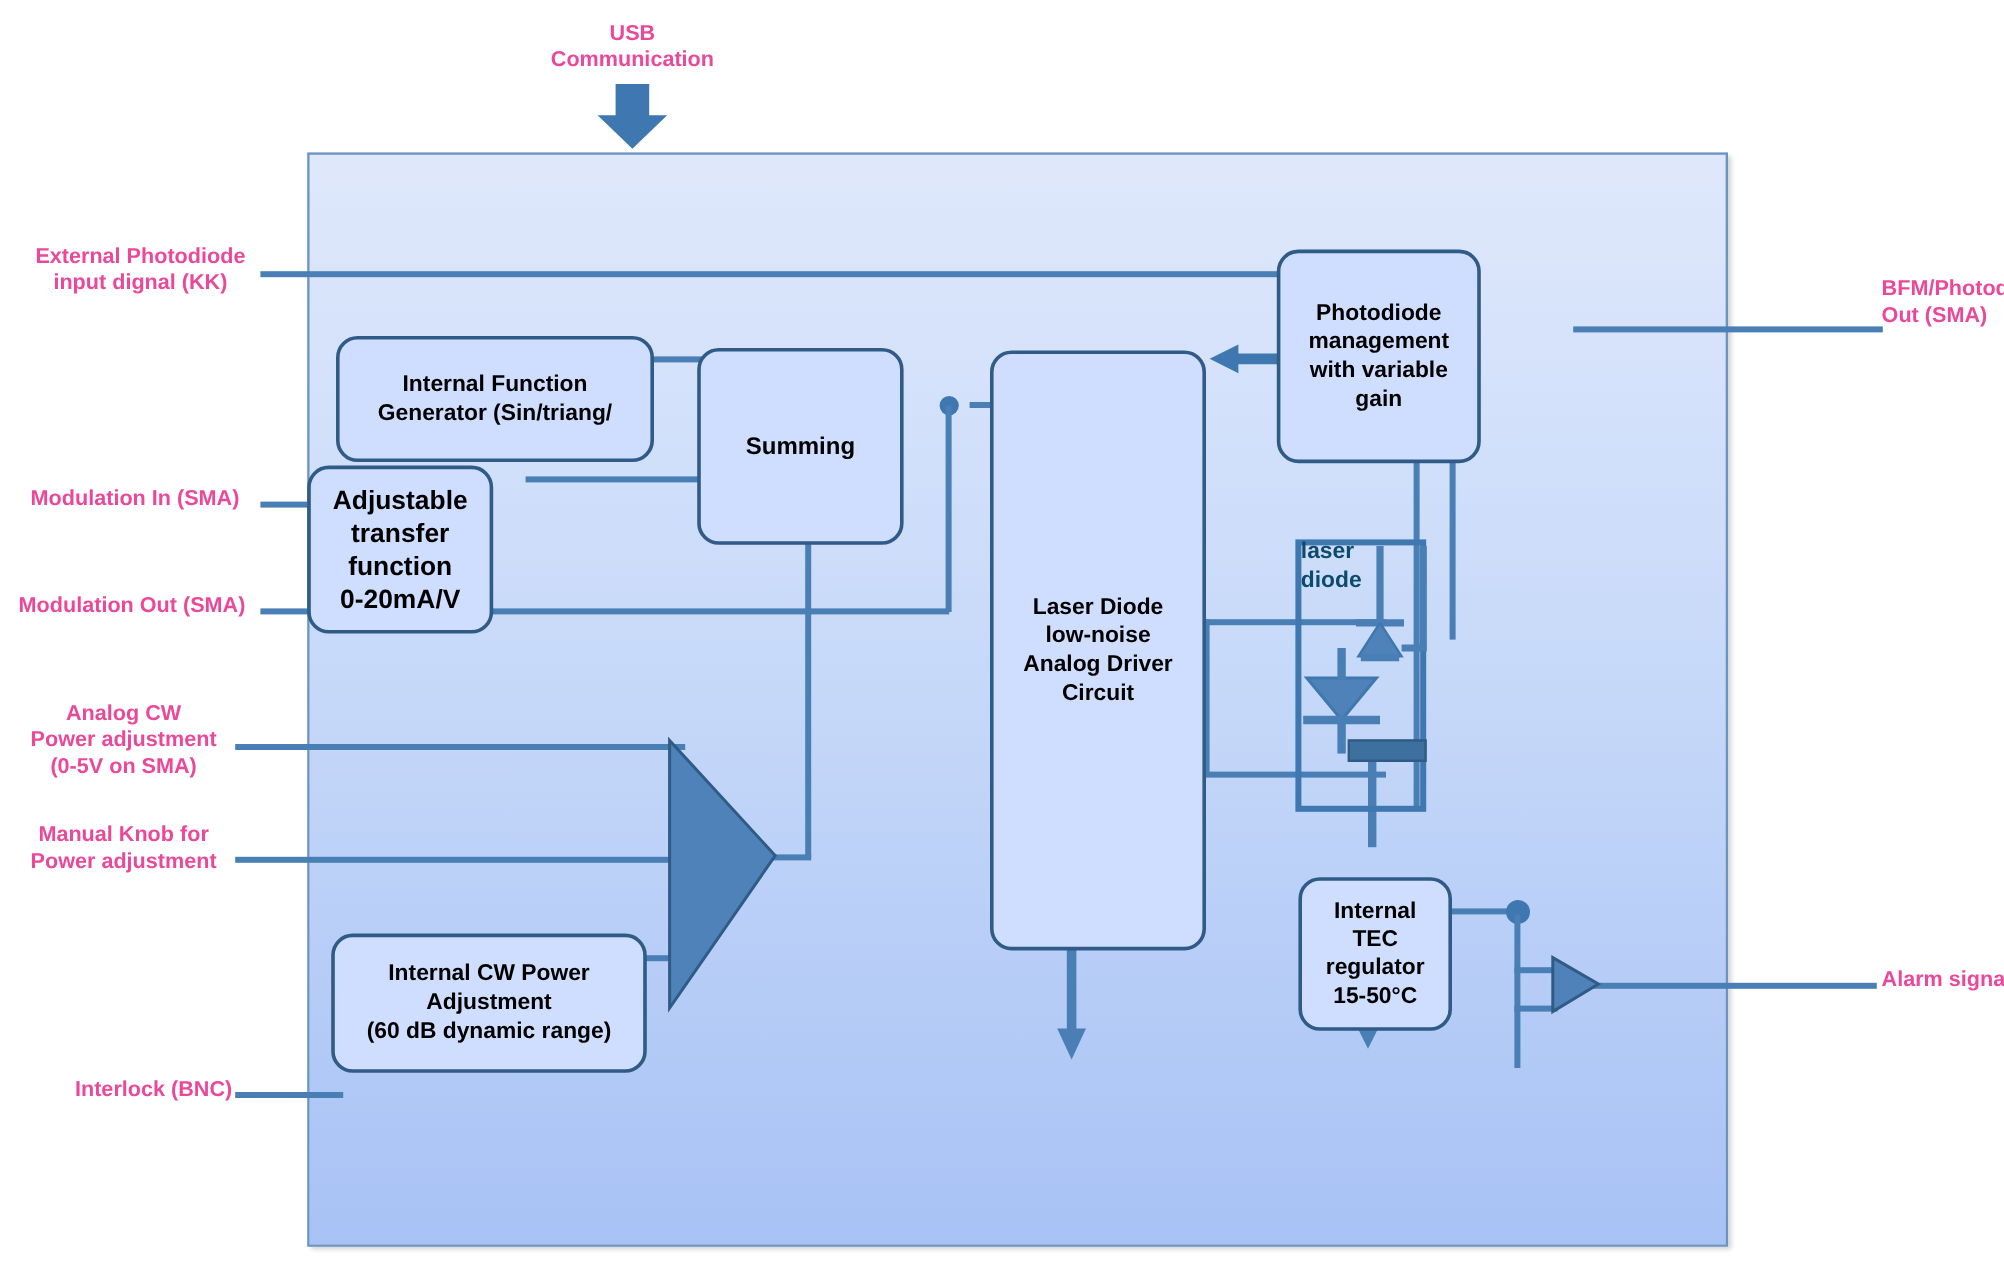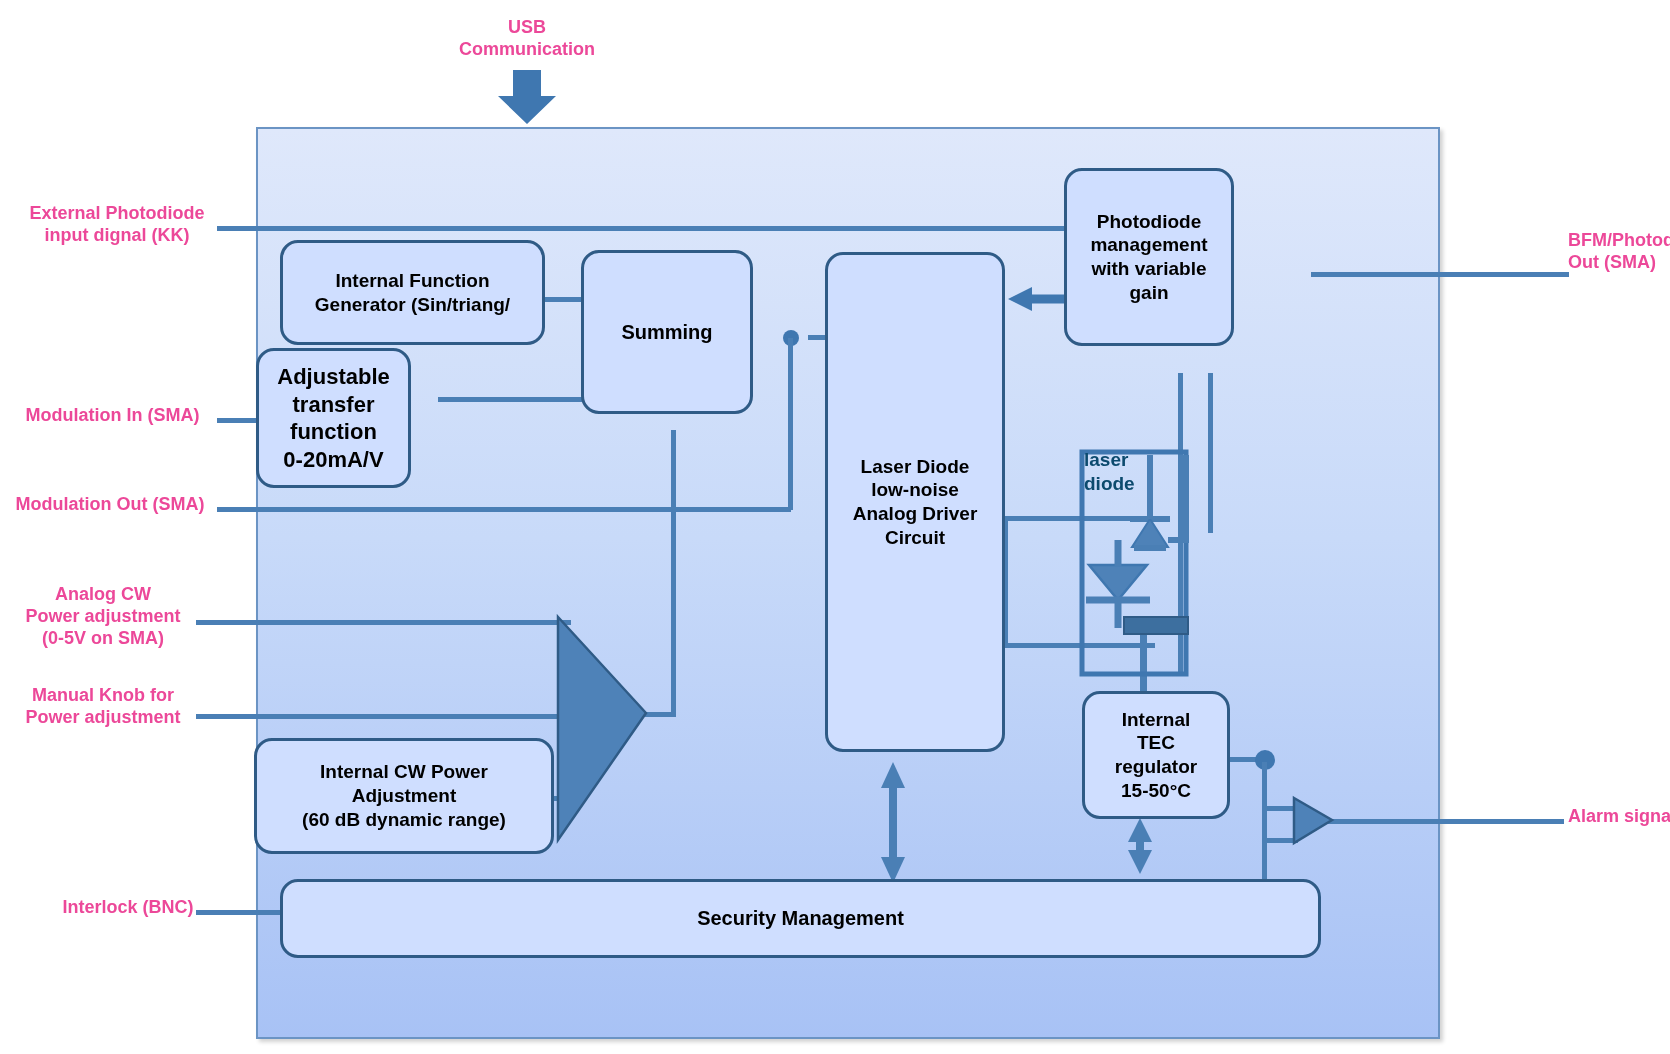--- a/index.html
+++ b/index.html
@@ -32,20 +32,21 @@
     background: #cfdeff;
     display: flex;
     align-items: center;
     justify-content: center;
     text-align: center;
     font-weight: bold;
     color: #000;
     line-height: 1.25;
     white-space: pre-line;
     font-size: 19px;
+    margin-top: 40px;
   }
   .wire {
     position: absolute;
     background: #4a7fb5;
   }
   .wire-h { height: 5px; }
   .wire-v { width: 5px; }
   .wire-thick-v { width: 7px; }
   .dot {
     position: absolute;
@@ -189,30 +190,29 @@
 management
 with variable
 gain</div>
 
   <div style="position:absolute;left:1082px;top:448px;width:72px;height:56px;
               display:flex;align-items:flex-start;justify-content:flex-start;
               font-weight:bold;font-size:19px;line-height:1.25;white-space:pre-line;
               color:#0c4a6e;padding-left:2px;">laser
 diode</div>
 
-  <div class="box" style="left:1082px;top:691px;width:148px;height:128px;font-size:19px;">Internal
+  <div class="box" style="left:1082px;top:691px;width:128px;height:128px;font-size:19px;">Internal
 TEC
 regulator
 15-50°C</div>
 
-  <div class="box" style="left:254px;top:738px;width:300px;height:116px;font-size:19px;">Internal CW Power
+  <div class="box" style="left:276px;top:738px;width:263px;height:116px;font-size:19px;">Internal CW Power
 Adjustment
 (60 dB dynamic range)</div>
 
-  <div class="box" style="left:280px;top:879px;width:1041px;height:79px;font-size:20px;">Security Management</div>
 
   <div class="lbl" style="left:432px;top:17px;width:190px;">USB
 Communication</div>
 
   <div class="lbl" style="left:12px;top:203px;width:210px;">External Photodiode
 input dignal (KK)</div>
 
   <div class="lbl" style="left:10px;top:405px;width:205px;">Modulation In (SMA)</div>
 
   <div class="lbl" style="left:4px;top:494px;width:212px;">Modulation Out (SMA)</div>

